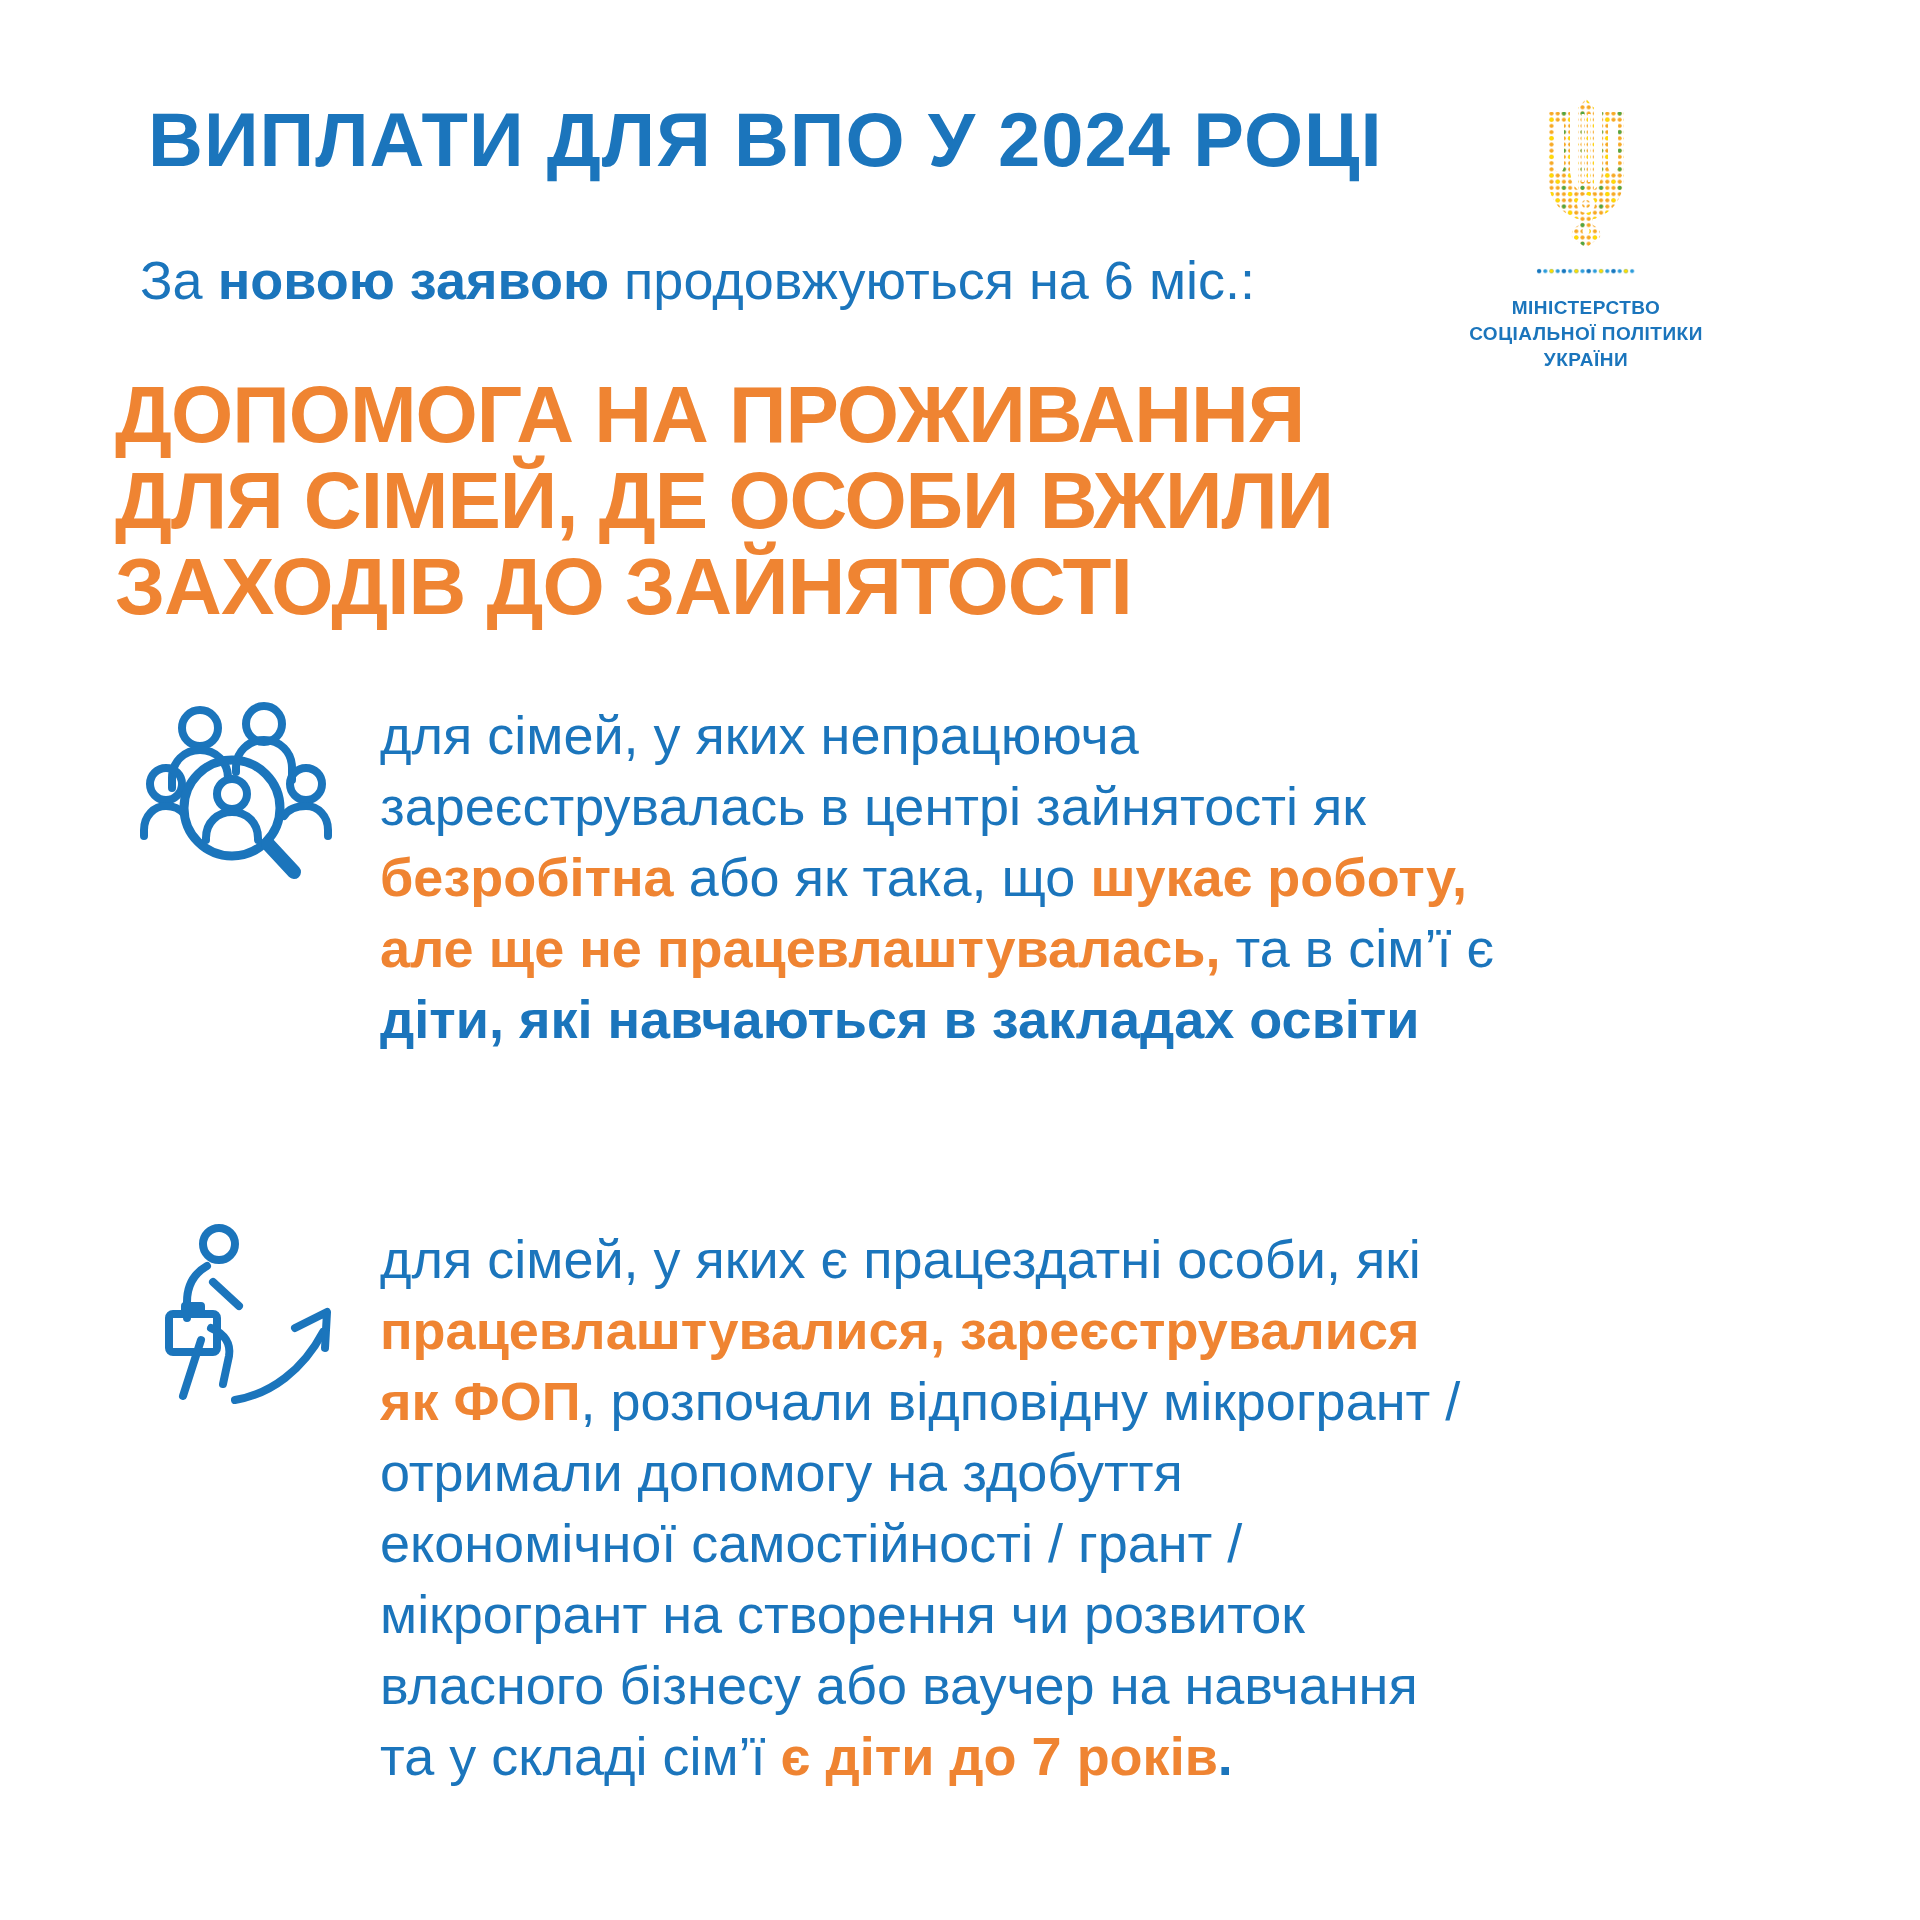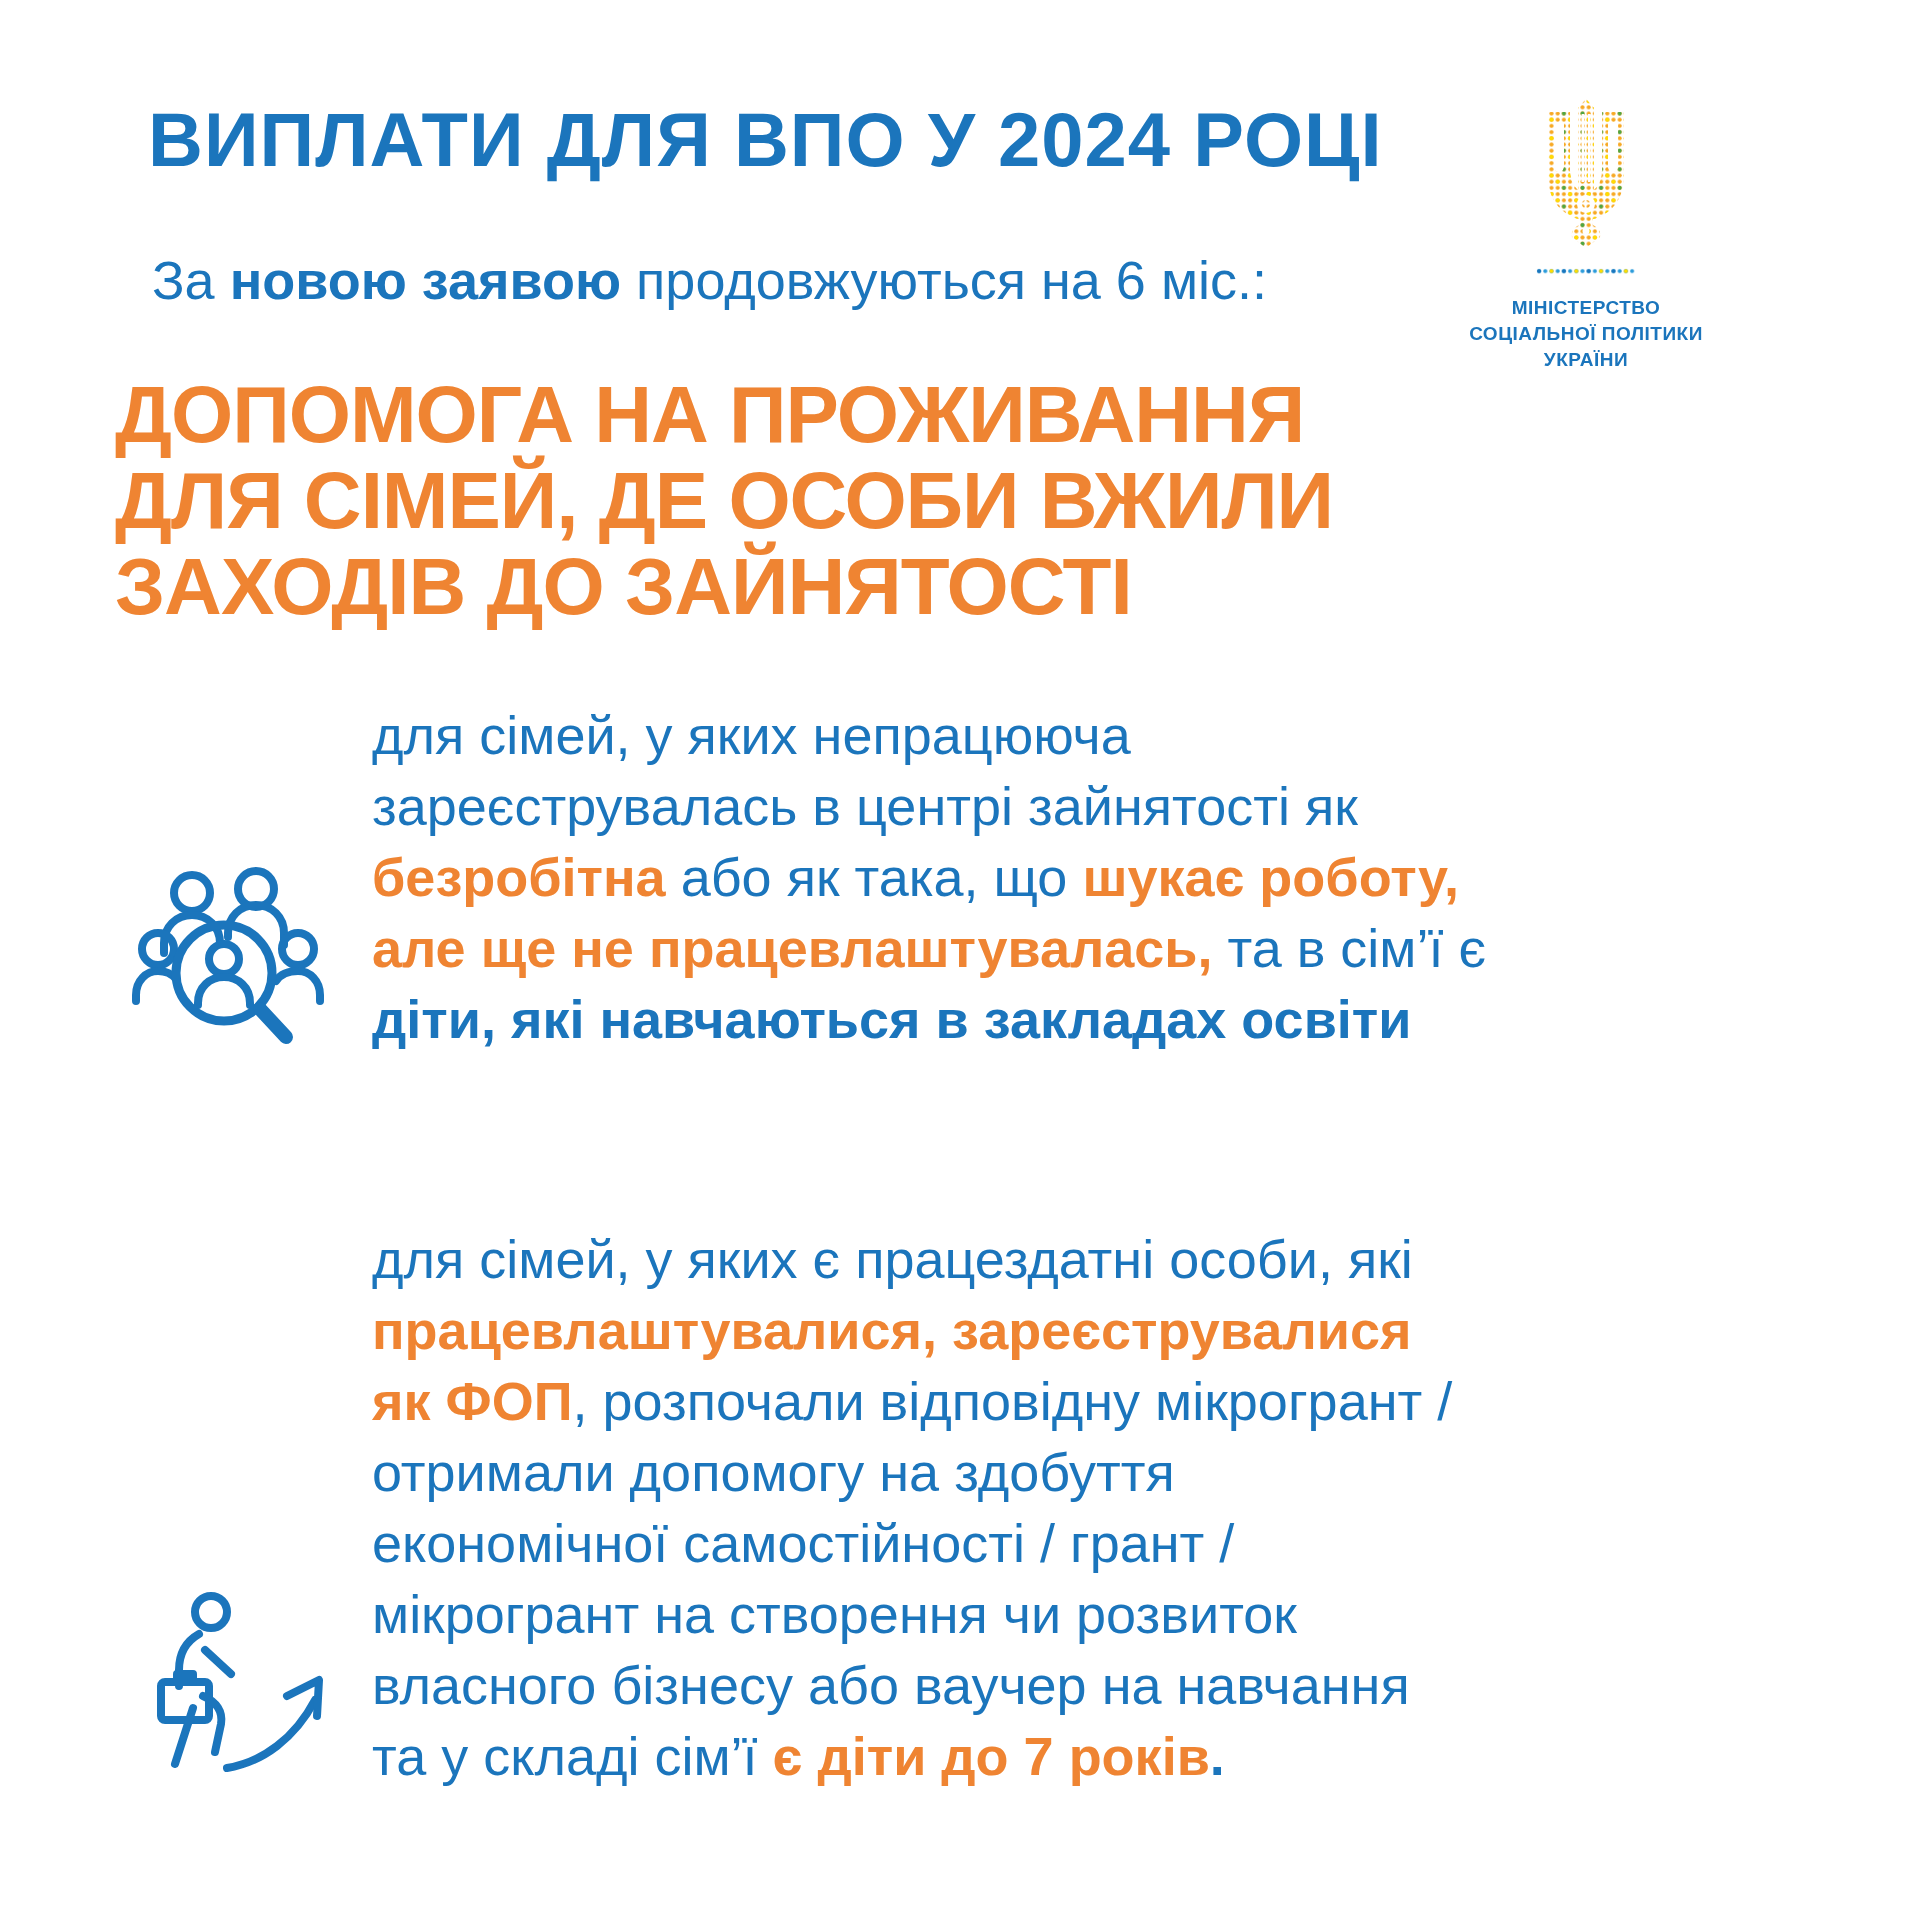--- a/index.html
+++ b/index.html
@@ -17,38 +17,38 @@
     width:1920px;height:1920px;position:relative;overflow:hidden;
     background:var(--bg);
     font-family:"Liberation Sans", sans-serif;
   }
   .title{
     position:absolute;left:148px;top:96px;
     font-size:76px;font-weight:700;color:var(--blue);
     letter-spacing:1px;white-space:nowrap;
   }
   .subtitle{
-    position:absolute;left:152px;top:244px;
+    position:absolute;left:140px;top:244px;
     font-size:54px;
   }
   .subtitle .tline{line-height:72px;white-space:nowrap;}
 
   .heading{
     position:absolute;left:115px;top:372px;
     font-size:80px;letter-spacing:-1px;
   }
   .heading .tline{line-height:86px;white-space:nowrap;}
   .seg-oh{color:var(--orange);font-weight:700;}
 
   .seg-r{color:var(--blue);font-weight:400;}
   .seg-bb{color:var(--blue);font-weight:700;}
   .seg-ob{color:var(--orange);font-weight:700;}
 
   .section{
-    position:absolute;left:122px;display:flex;align-items:flex-end;
+    position:absolute;left:130px;display:flex;align-items:flex-start;
   }
   .section-1{top:700px;}
   .section-2{top:1192px;margin-top:32px;}
   .icon-col{
     width:240px;flex:0 0 240px;display:flex;justify-content:center;
   }
   .text-col{margin-left:10px;font-size:54px;}
   .text-col .tline{line-height:71px;white-space:nowrap;}
 
   .logo{

